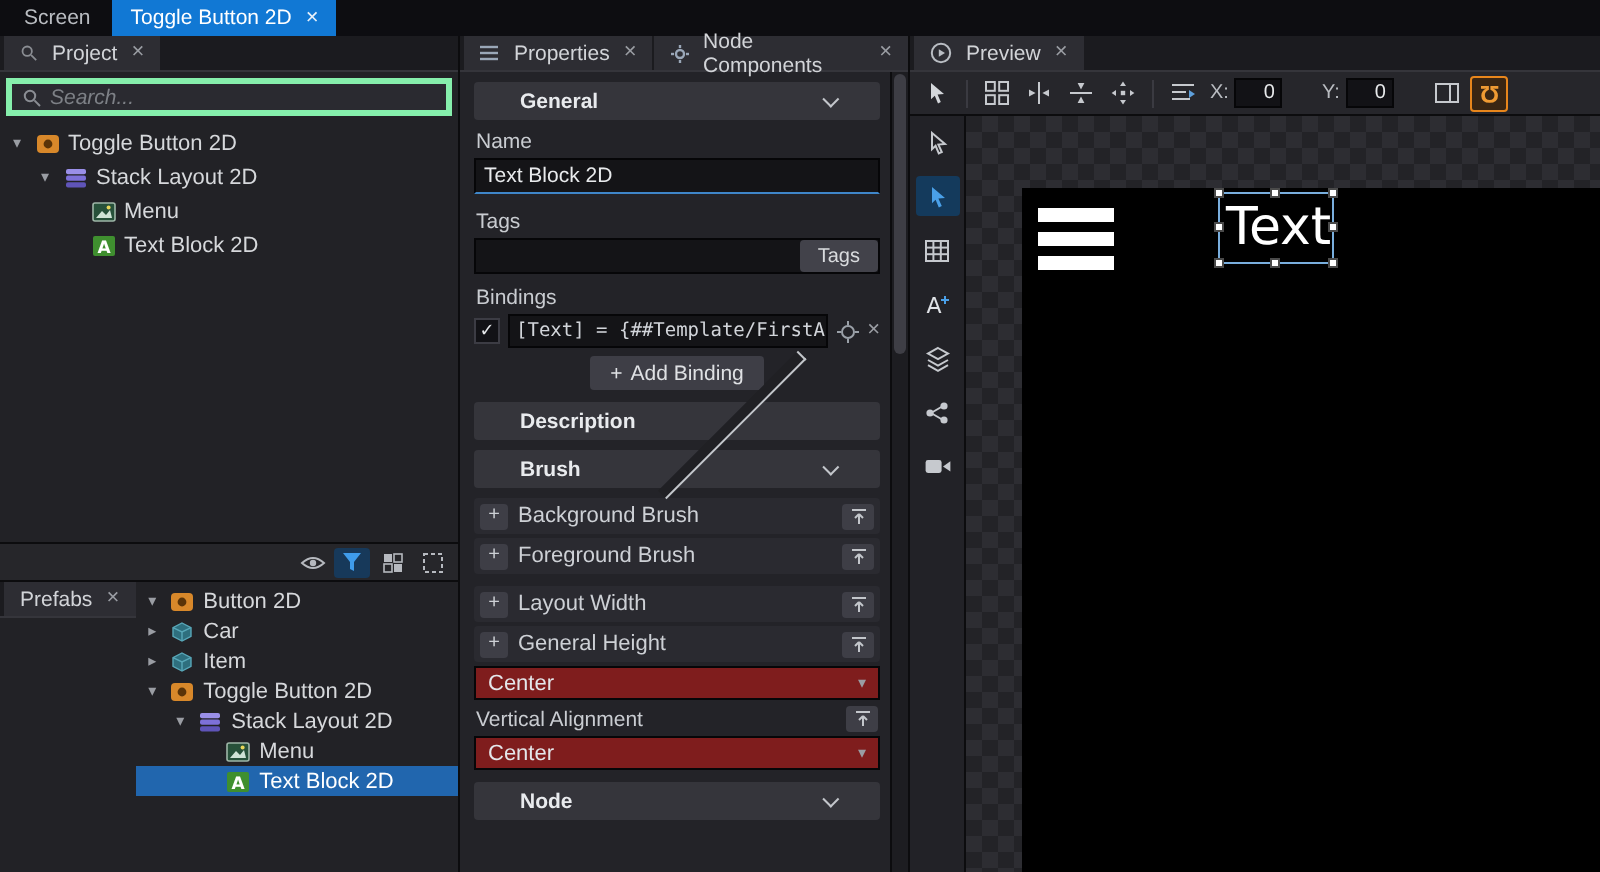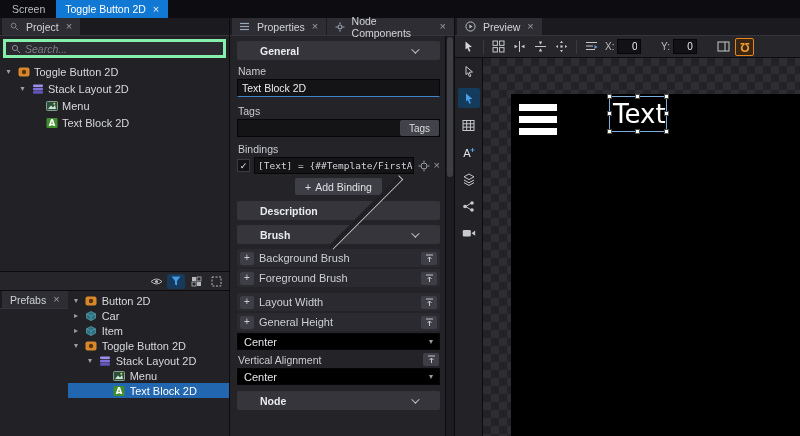--- a/index.html
+++ b/index.html
@@ -54,21 +54,21 @@
   .bindrow{display:flex;gap:4px;align-items:center;margin-bottom:4px;}
   .cbx{width:13px;height:13px;flex:0 0 13px;background:#121216;border:1px solid #3c3c44;display:flex;align-items:center;justify-content:center;color:#e6e8eb;font-size:9px;}
   .bexpr{flex:1;height:17px;background:#141417;border:1px solid #060608;font-family:"DejaVu Sans Mono",monospace;font-size:9.5px;color:#d2d5da;padding:2px 3px;white-space:nowrap;overflow:hidden;min-width:0;}
   .addbind-row{display:flex;justify-content:center;margin:1px 0 6px;}
   .addbind{height:17px;background:#3e3e46;border-radius:2px;padding:0 10px;display:flex;align-items:center;gap:4px;color:#dfe1e4;font-size:10.5px;}
   .prow{height:18px;background:#2a2a30;border-radius:2px;display:flex;align-items:center;gap:5px;padding:0 3px;margin-bottom:2px;}
   .plusbtn{width:14px;height:13px;flex:0 0 14px;background:#3e3e46;border-radius:2px;color:#cdd0d5;display:flex;align-items:center;justify-content:center;font-size:10px;line-height:1;}
   .plabel{flex:1;color:#cdd0d5;white-space:nowrap;overflow:hidden;}
   .pushbtn{width:16px;height:13px;flex:0 0 16px;display:flex;align-items:center;justify-content:center;background:#3e3e46;border-radius:2px;}
   .lrow{display:flex;justify-content:space-between;align-items:center;margin:2px 1px 2px;}
-  .dd{height:17px;background:#000000;border:1px solid #060608;display:flex;align-items:center;justify-content:space-between;padding:0 6px;margin-bottom:3px;color:#e4e6ea;}
+  .dd{height:17px;background:#7f1d1d;border:1px solid #060608;display:flex;align-items:center;justify-content:space-between;padding:0 6px;margin-bottom:3px;color:#e4e6ea;}
   .dd .arr{color:#9a9da3;font-size:8px;}
   .scrollbar{position:absolute;right:0;top:18px;bottom:0;width:9px;background:#1d1d21;border-left:1px solid #0c0c0e;}
   .scroll-thumb{position:absolute;top:1px;left:1px;right:1px;height:140px;background:#3e3e45;border-radius:3px;}
 
   
   .right{flex:1;display:flex;flex-direction:column;background:#202024;min-width:0;}
   .pv-toolbar{height:22px;flex:0 0 22px;background:#26262b;border-bottom:1px solid #0c0c0e;display:flex;align-items:center;gap:2px;padding:0 4px;}
   .tbtn{width:19px;height:18px;display:flex;align-items:center;justify-content:center;border-radius:2px;color:#c6c9ce;font-size:11px;}
   .tbtn.orange{border:1px solid #e8861c;background:#3a2613;color:#f09b33;font-weight:bold;font-size:12px;}
   .tbtn.orange span{display:inline-block;transform:rotate(180deg);}

